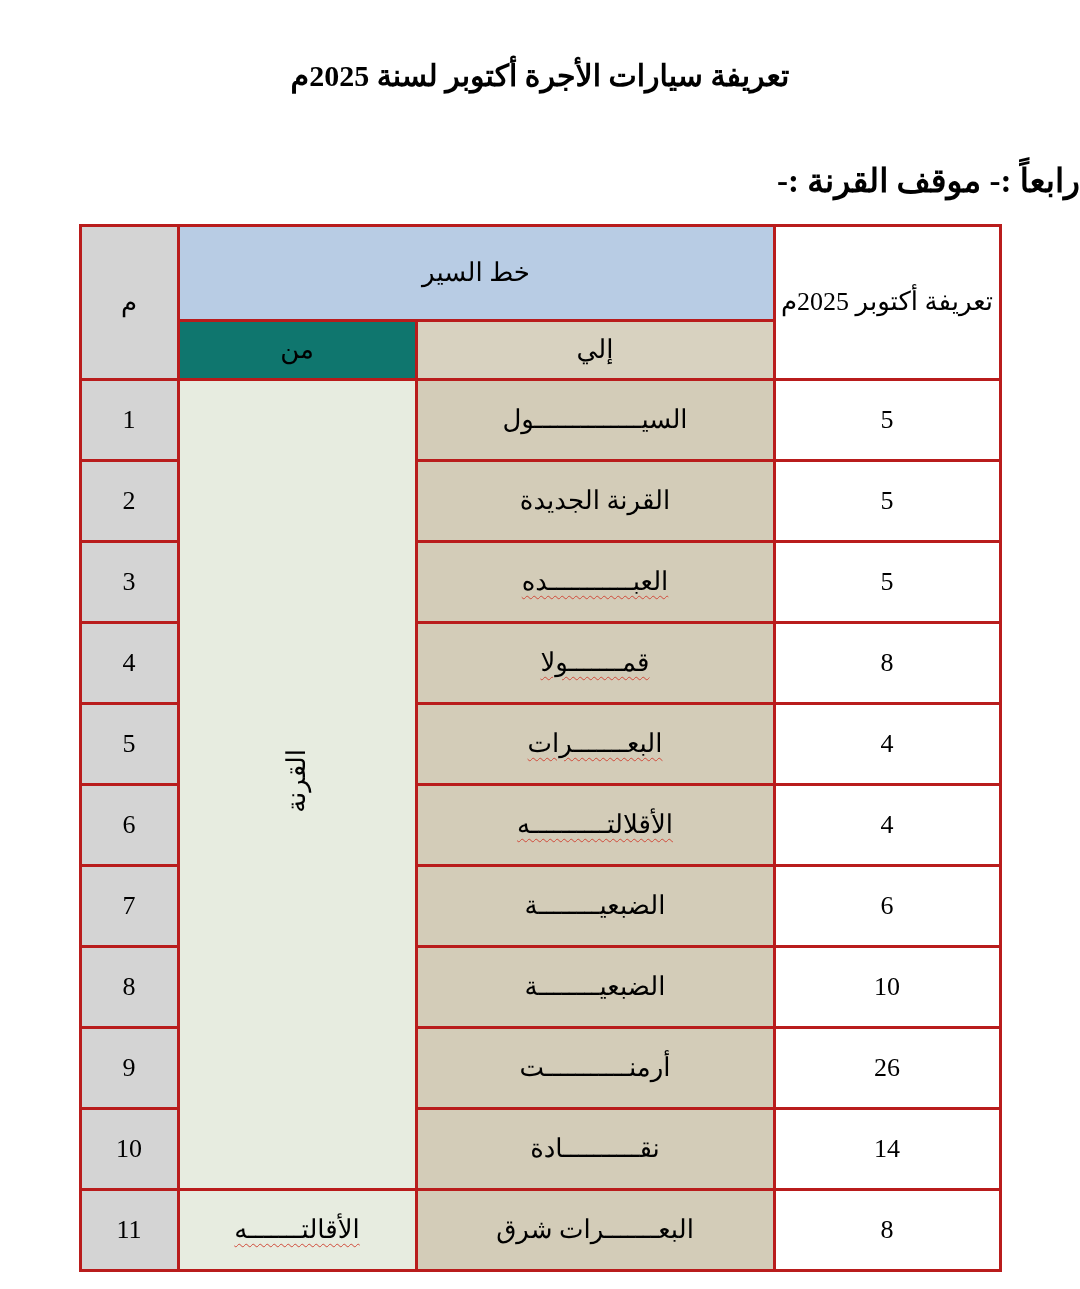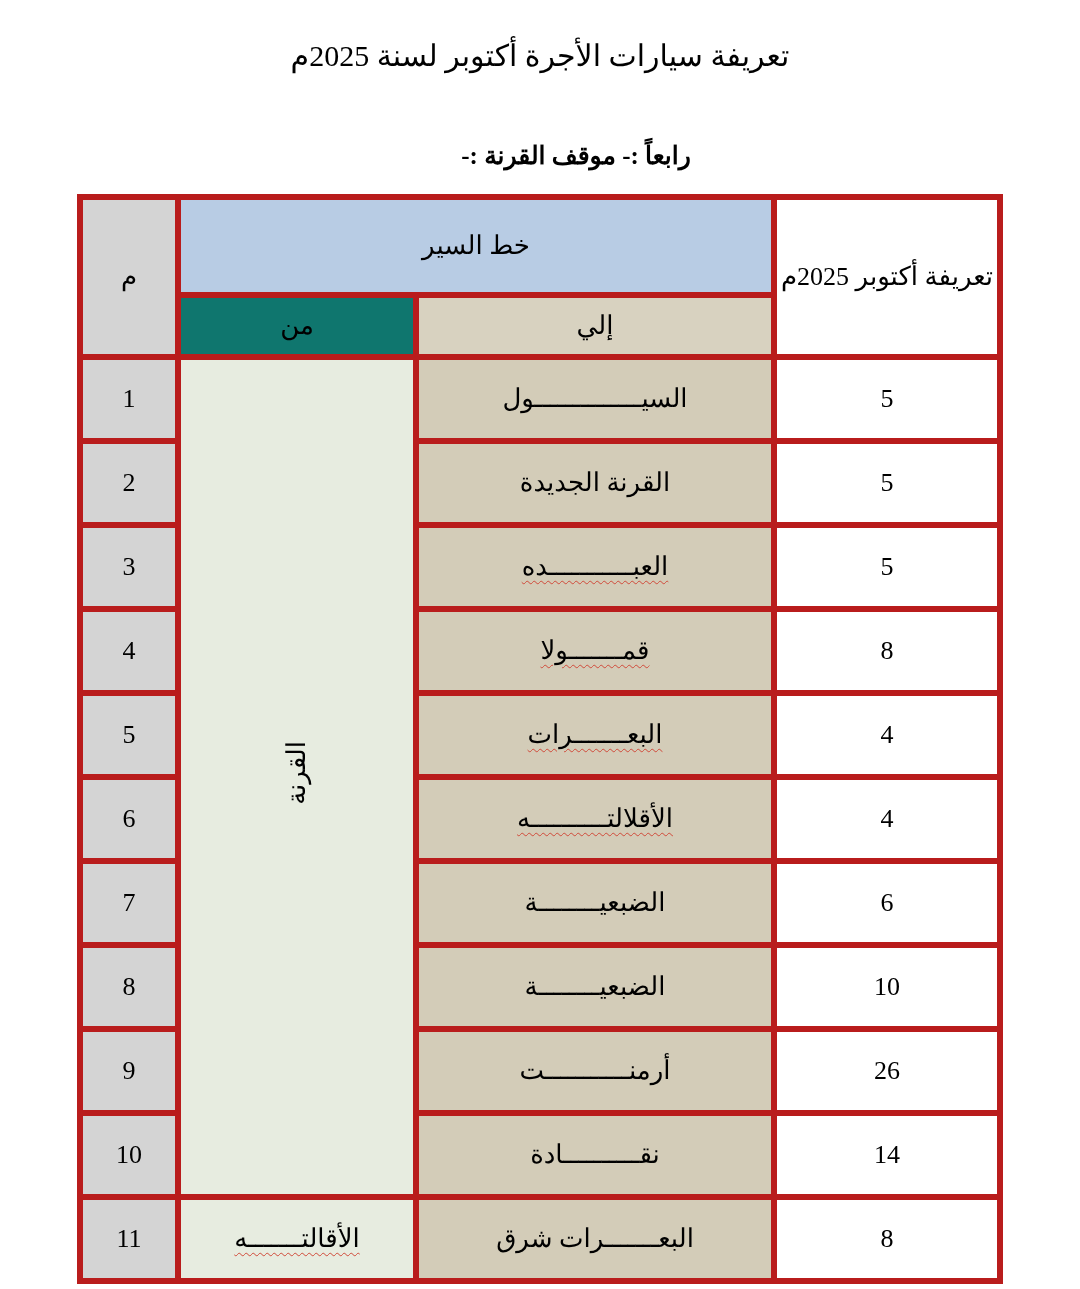--- a/index.html
+++ b/index.html
@@ -21,57 +21,58 @@
     height: 1289px;
     box-sizing: border-box;
     padding: 0;
     position: relative;
   }
 
   .doc-title {
     text-align: center;
     font-size: 30px;
     line-height: 1.35;
-    margin-top: 36px;
+    margin-top: 56px;
     font-family: "Liberation Serif", "DejaVu Serif", serif;
+    font-weight: bold;
   }
   .doc-subtitle {
     text-align: center;
     font-size: 30px;
     line-height: 1.3;
     text-decoration: underline;
     text-underline-offset: 4px;
     margin-top: 2px;
   }
 
   .section-heading {
     margin-top: 64px;
     margin-left: 0;
     margin-right: 0;
     padding-left: 72px;
-    text-align: center;
-    font-size: 25px;
+    text-align: right;
+    font-size: 33px;
     font-weight: bold;
     text-decoration: underline;
     text-underline-offset: 5px;
     direction: rtl;
   }
   .section-heading-inner {
     display: inline-block;
   }
 
   table.fare-table {
     border-collapse: collapse;
     margin: 24px auto 0 auto;
     width: 920px;
     table-layout: fixed;
     direction: rtl;
   }
   table.fare-table td, table.fare-table th {
-    border: 6px solid #b91c1c;
+    border: 3px solid #b91c1c;
     padding: 0;
     text-align: center;
     vertical-align: middle;
     font-size: 26px;
     font-weight: normal;
   }
 
   col.col-num   { width: 98px; }
   col.col-from  { width: 238px; }
   col.col-to    { width: 358px; }

